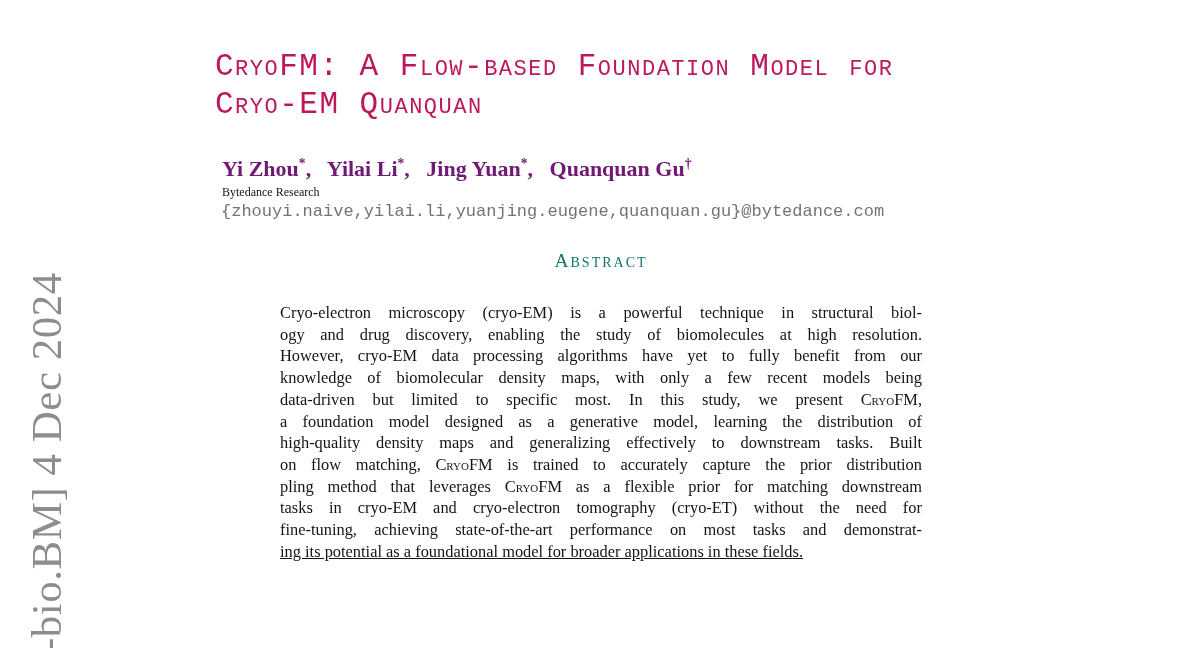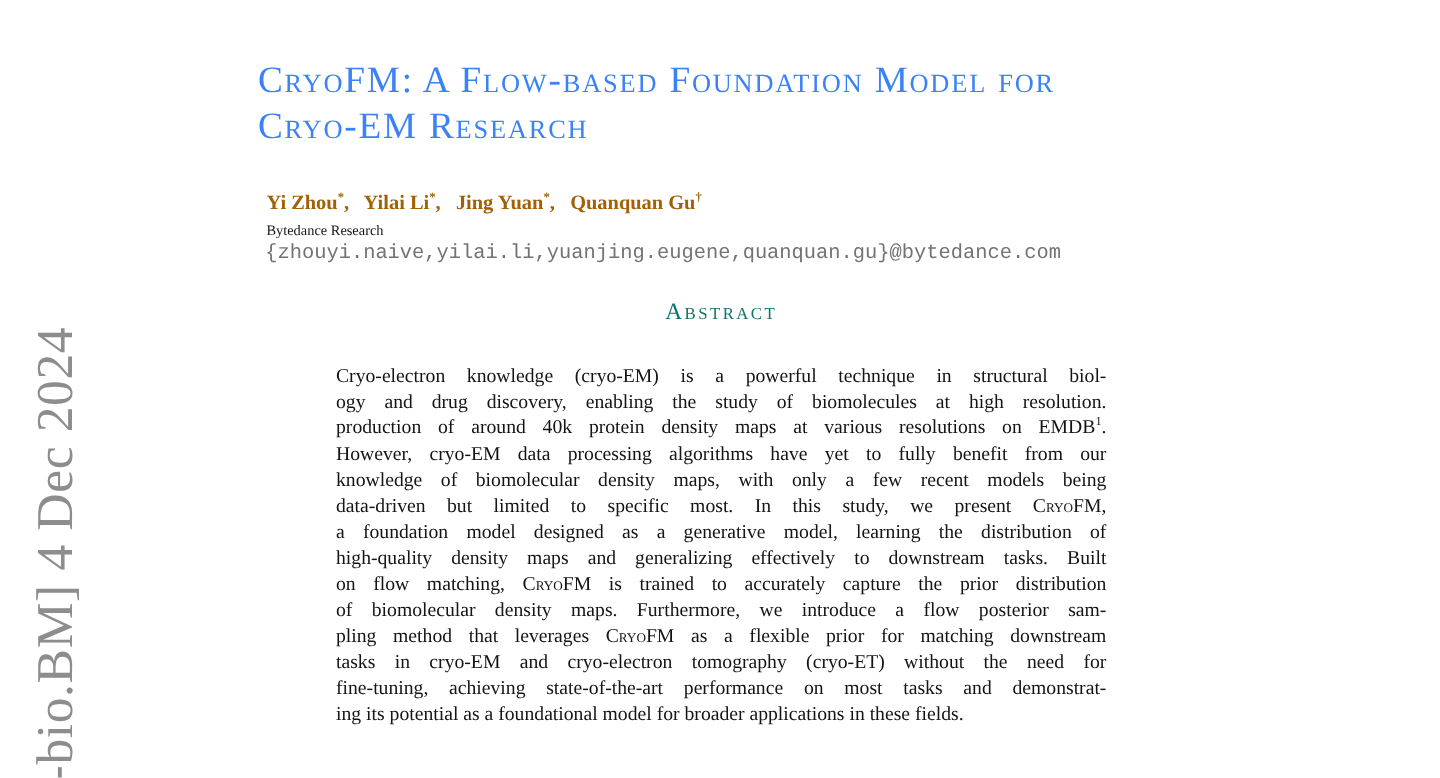--- a/index.html
+++ b/index.html
@@ -31,32 +31,33 @@
 
   
   #title {
     position: absolute;
     left: 215px; top: 48px;
     width: 820px;
     font-variant: small-caps;
     font-size: 31px;
     line-height: 38px;
     letter-spacing: 1.5px;
-    color: #3b82f6;
+    color: #be185d;
     white-space: nowrap;
+    font-family: Liberation Mono, monospace;
   }
 
   
   #authors {
     position: absolute;
     left: 222px; top: 158px;
-    font-size: 17px;
+    font-size: 22px;
     font-weight: bold;
     line-height: 22px;
-    color: #a16207;
+    color: #701a75;
     text-align: right;
   }
   #authors .au-line { white-space: pre; }
 
   #affiliation {
     position: absolute;
     left: 222px; top: 181px;
     font-size: 12px;
     line-height: 22px;
     color: #141414;
@@ -91,57 +92,56 @@
     font-size: 16.4px;
     line-height: 21.7px;
     color: #141414;
   }
   #abstract-body .abs-line {
     text-align: justify;
     text-align-last: justify;
   }
   #abstract-body .abs-line:last-child {
     text-align-last: left;
+    text-decoration: underline;
   }
 
   .sc  { font-variant: small-caps; }
   .sup { vertical-align: super; font-size: 0.62em; line-height: 0; }
 </style>
 </head>
 <body>
 
 <div id="page">
 
   <div id="watermark">q-bio.BM]  4 Dec 2024</div>
 
   <div id="title">
     <div>CryoFM: A Flow-based Foundation Model for</div>
-    <div>Cryo-EM Research</div>
+    <div>Cryo-EM Quanquan</div>
   </div>
 
   <div id="authors">
       <div class="au-line"><span>Yi Zhou</span><span class="sup">*</span><span>,   </span><span>Yilai Li</span><span class="sup">*</span><span>,   </span><span>Jing Yuan</span><span class="sup">*</span><span>,   </span><span>Quanquan Gu</span><span class="sup">†</span></div>
     </div>
 
   <div id="affiliation">Bytedance Research</div>
 
   <div id="email">{zhouyi.naive,yilai.li,yuanjing.eugene,quanquan.gu}@bytedance.com</div>
 
   <div id="abstract-heading">Abstract</div>
 
   <div id="abstract-body">
-      <div class="abs-line">Cryo-electron knowledge (cryo-EM) is a powerful technique in structural biol-</div>
+      <div class="abs-line">Cryo-electron microscopy (cryo-EM) is a powerful technique in structural biol-</div>
       <div class="abs-line">ogy and drug discovery, enabling the study of biomolecules at high resolution.</div>
-      <div class="abs-line"><span>production of around 40k protein density maps at various resolutions on EMDB</span><span class="sup">1</span><span>.</span></div>
       <div class="abs-line">However, cryo-EM data processing algorithms have yet to fully benefit from our</div>
       <div class="abs-line">knowledge of biomolecular density maps, with only a few recent models being</div>
       <div class="abs-line"><span>data-driven but limited to specific most.  In this study, we present </span><span class="sc">CryoFM</span><span>,</span></div>
       <div class="abs-line">a foundation model designed as a generative model, learning the distribution of</div>
       <div class="abs-line">high-quality density maps and generalizing effectively to downstream tasks. Built</div>
       <div class="abs-line"><span>on flow matching, </span><span class="sc">CryoFM</span><span> is trained to accurately capture the prior distribution</span></div>
-      <div class="abs-line">of biomolecular density maps.  Furthermore, we introduce a flow posterior sam-</div>
       <div class="abs-line"><span>pling method that leverages </span><span class="sc">CryoFM</span><span> as a flexible prior for matching downstream</span></div>
       <div class="abs-line">tasks in cryo-EM and cryo-electron tomography (cryo-ET) without the need for</div>
       <div class="abs-line">fine-tuning, achieving state-of-the-art performance on most tasks and demonstrat-</div>
       <div class="abs-line">ing its potential as a foundational model for broader applications in these fields.</div>
     </div>
 
 </div>
 
 </body></html>

